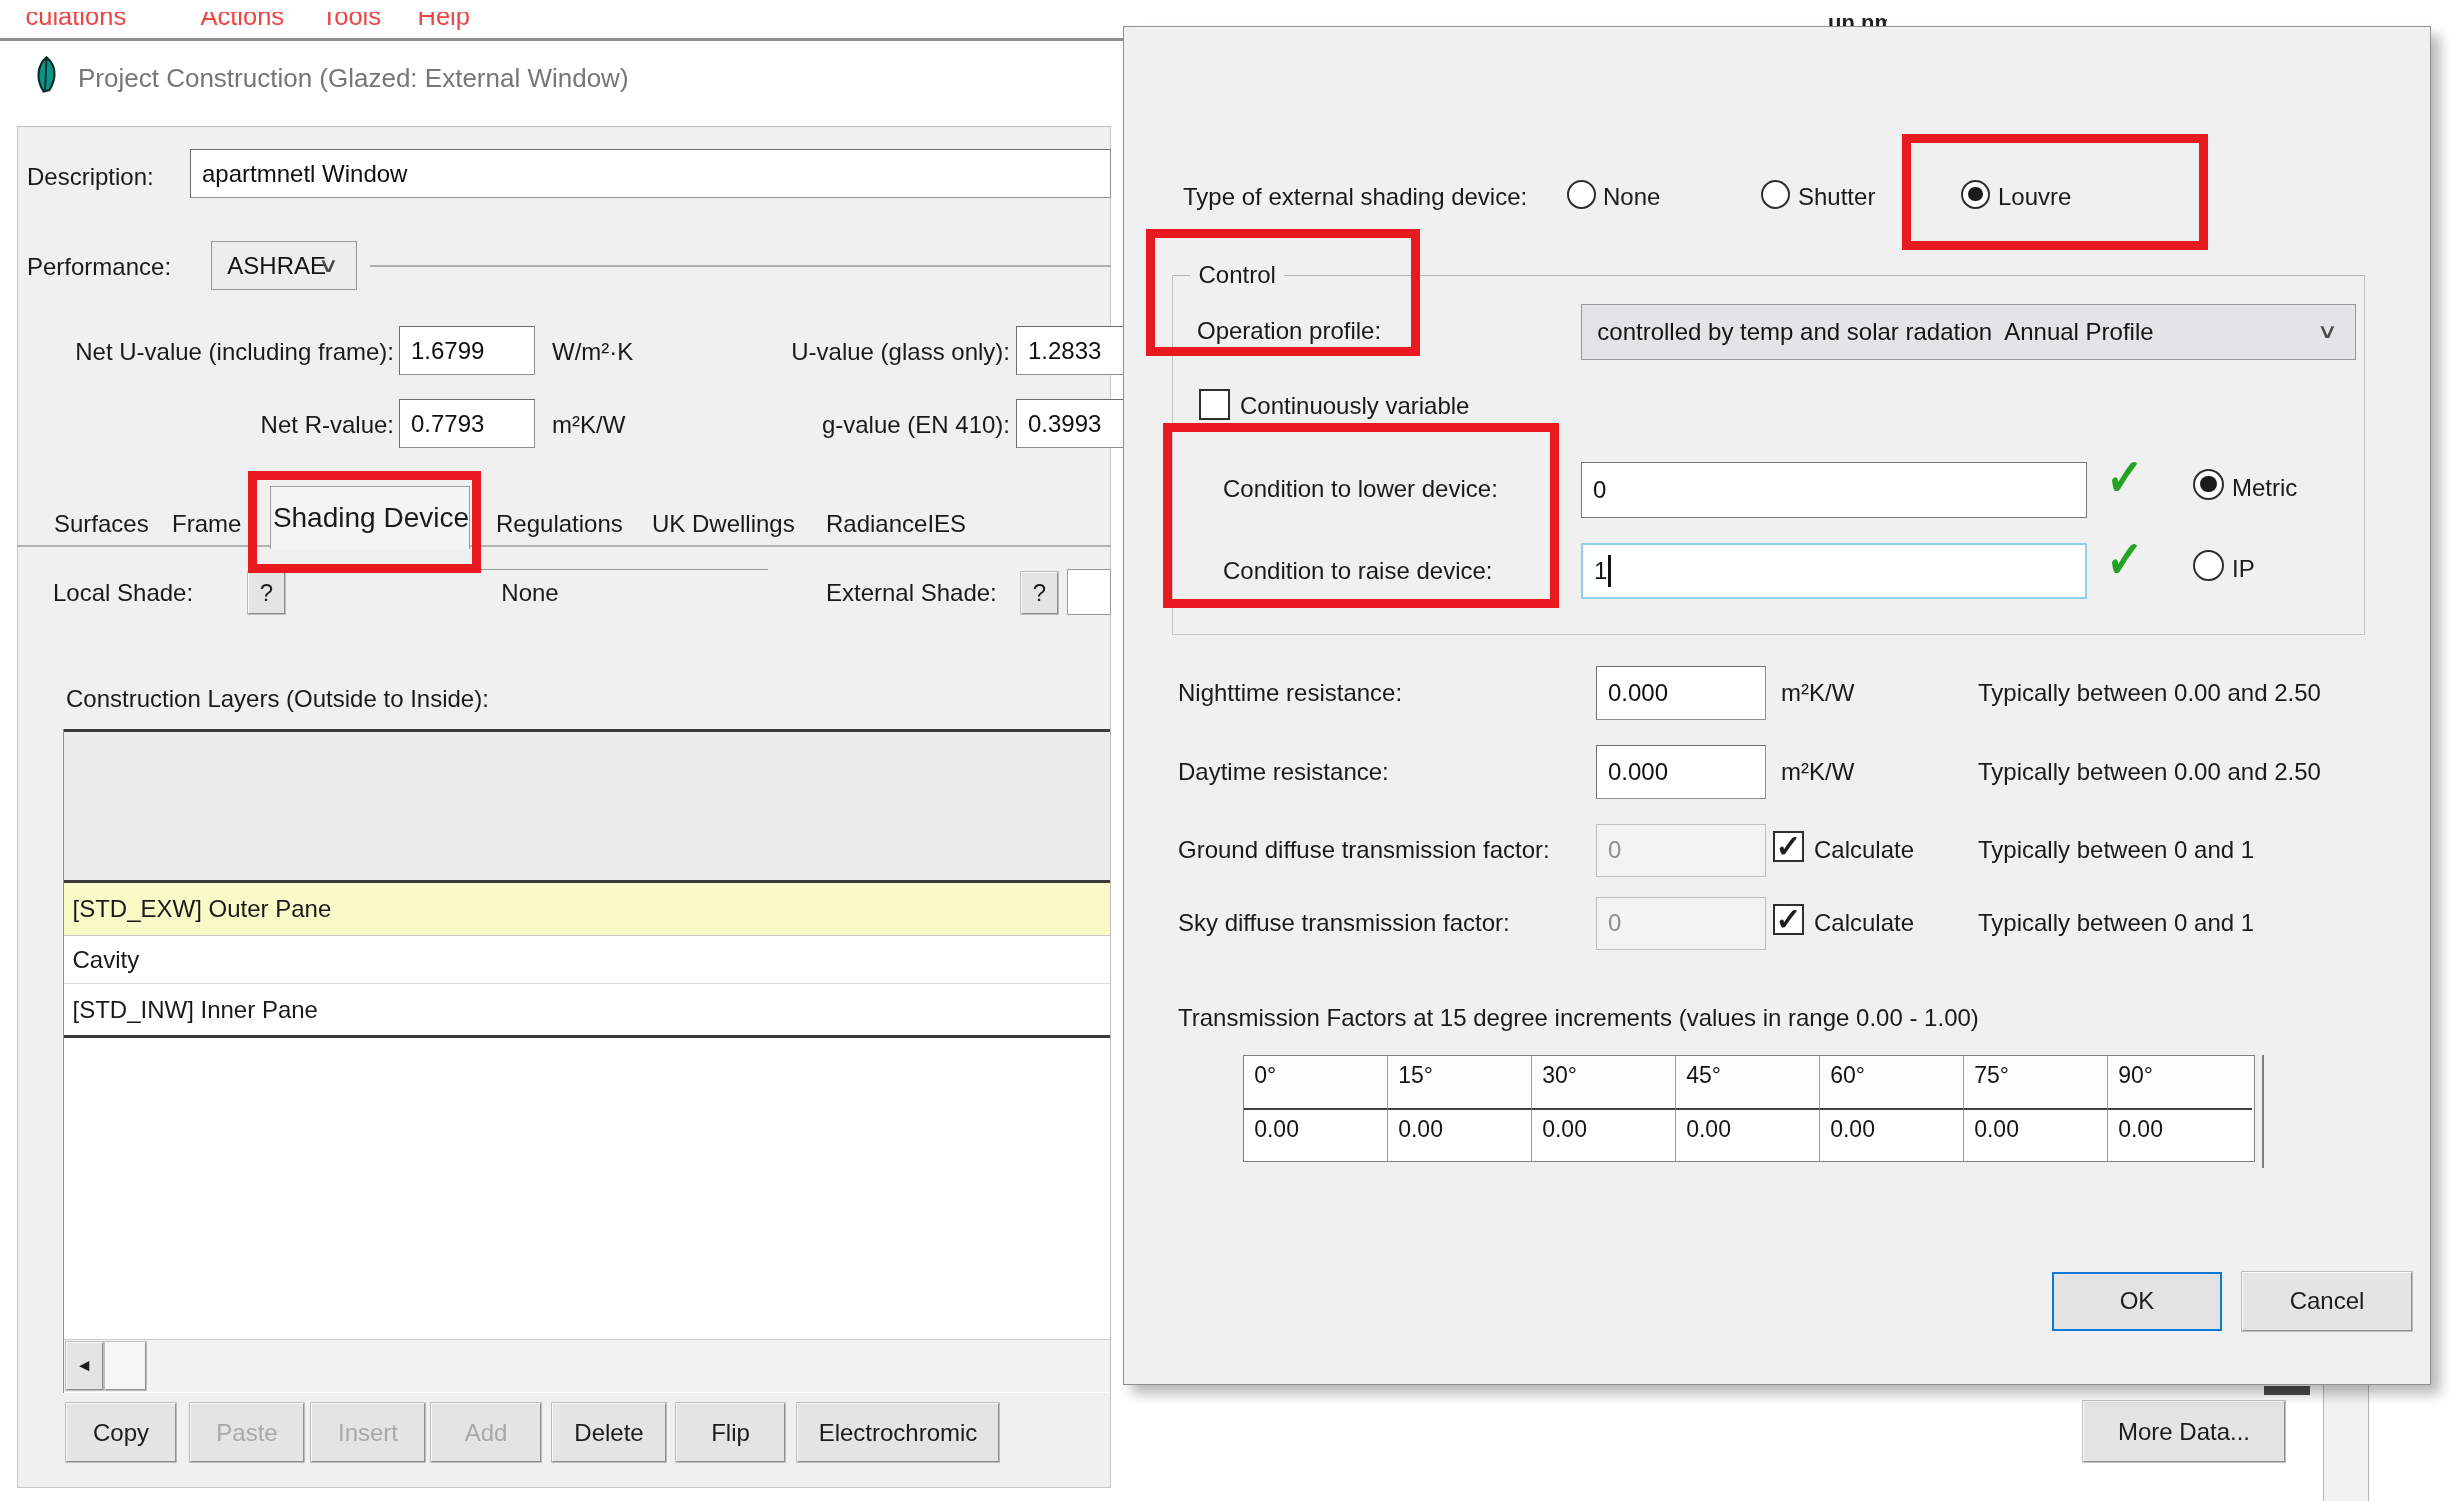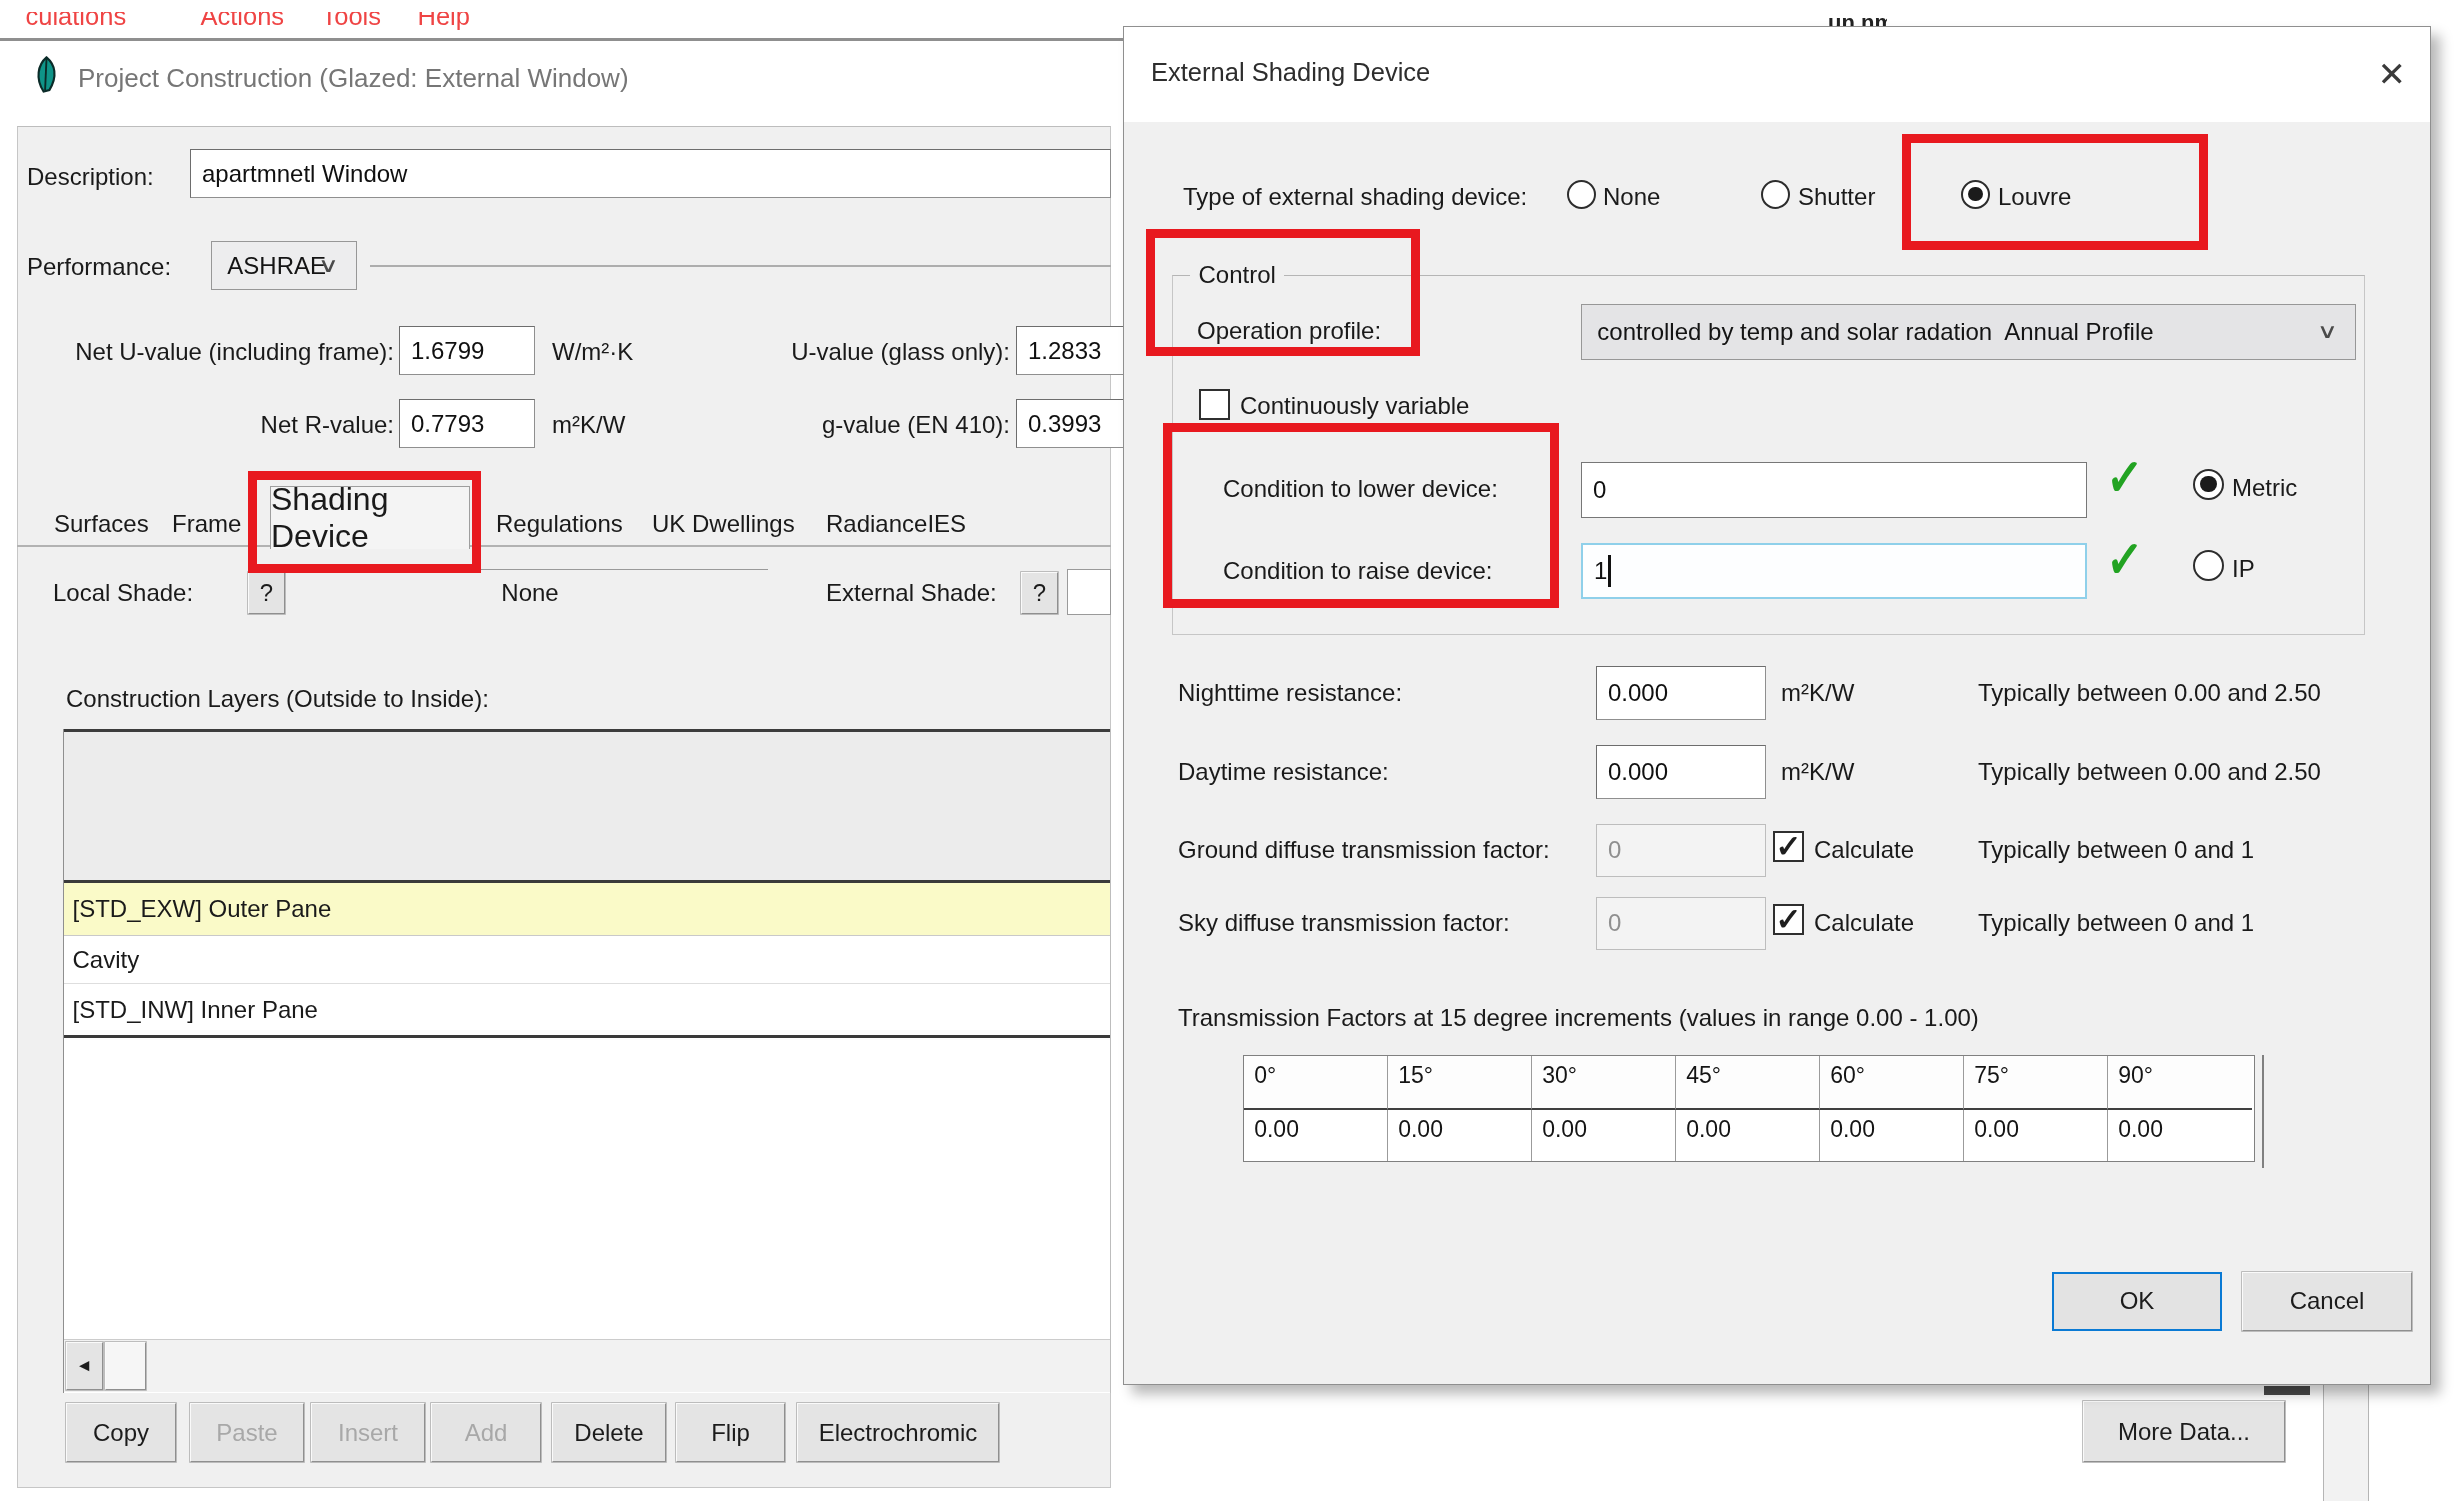--- a/index.html
+++ b/index.html
@@ -88,21 +88,21 @@
   <div class="lbl" style="left:552px;top:411px;">m²K/W</div>
 
   <div class="lbl rlbl" style="left:769px;top:411px;width:241px;">g-value (EN 410):</div>
   <div class="field" style="left:1016px;top:399px;width:119px;height:49px;">
     <span>0.3993</span>
   </div>
 
   <div class="abs" style="left:17px;top:545px;width:1094px;height:1.7px;background:#b2b2b2;"></div>
   <div class="lbl" style="left:54px;top:510px;">Surfaces</div>
   <div class="lbl" style="left:172px;top:510px;">Frame</div>
-  <div class="abs" style="left:270px;top:486px;width:200px;height:63px;background:#f4f4f4;border:1.7px solid #9e9e9e;border-bottom:none;display:flex;align-items:center;justify-content:flex-start;font-size:32px;">
+  <div class="abs" style="left:270px;top:486px;width:200px;height:63px;background:#f4f4f4;border:1.7px solid #9e9e9e;border-bottom:none;display:flex;align-items:center;justify-content:flex-end;font-size:28px;">
     <span>Shading Device</span>
   </div>
   <div class="lbl" style="left:496px;top:510px;">Regulations</div>
   <div class="lbl" style="left:652px;top:510px;">UK Dwellings</div>
   <div class="lbl" style="left:826px;top:510px;">RadianceIES</div>
   <div class="redbox" style="left:248px;top:471px;width:233px;height:102px;"></div>
 
   <div class="lbl" style="left:53px;top:579px;">Local Shade:</div>
   <div class="btn" style="left:248px;top:572px;width:37px;height:42px;">
     <span>?</span>
@@ -163,24 +163,20 @@
     </div>
 
   <div class="abs" style="left:2264px;top:1386px;width:46px;height:8.5px;background:#4a4a4a;"></div>
   <div class="abs" style="left:2323px;top:1385px;width:46px;height:117px;background:#f2f2f2;border-left:1.7px solid #b5b5b5;border-right:1.7px solid #b5b5b5;"></div>
   <div class="btn" style="left:2083px;top:1401px;width:202px;height:61px;">
       <span>More Data...</span>
     </div>
 
   <div class="abs" style="left:1123px;top:25.5px;width:1308px;height:1359px;background:#f0f0f0;border:0.8px solid #8f8f8f;box-shadow:8.5px 8.5px 12px rgba(0,0,0,0.28);z-index:100;">
 
-    <div class="abs" style="left:0;top:0;width:100%;height:95px;background:#ffffff;">
-      <span style="position:absolute;left:27px;top:31px;font-size:25.5px;color:#2d2d2d;">External Shading Device</span>
-      <span style="position:absolute;right:24px;top:27px;font-size:34px;color:#3a3a3a;font-weight:300;">✕</span>
-    </div>
 
     <div class="lbl" style="left:59px;top:156px;">Type of external shading device:</div>
     <div class="radio" style="left:443px;top:153px;"></div>
     <div class="lbl" style="left:479px;top:156px;">None</div>
     <div class="radio" style="left:637px;top:153px;"></div>
     <div class="lbl" style="left:674px;top:156px;">Shutter</div>
     <div class="radio sel" style="left:837px;top:153px;"></div>
     <div class="lbl" style="left:874px;top:156px;">Louvre</div>
     <div class="redbox" style="left:778px;top:107px;width:306px;height:116px;"></div>
 

